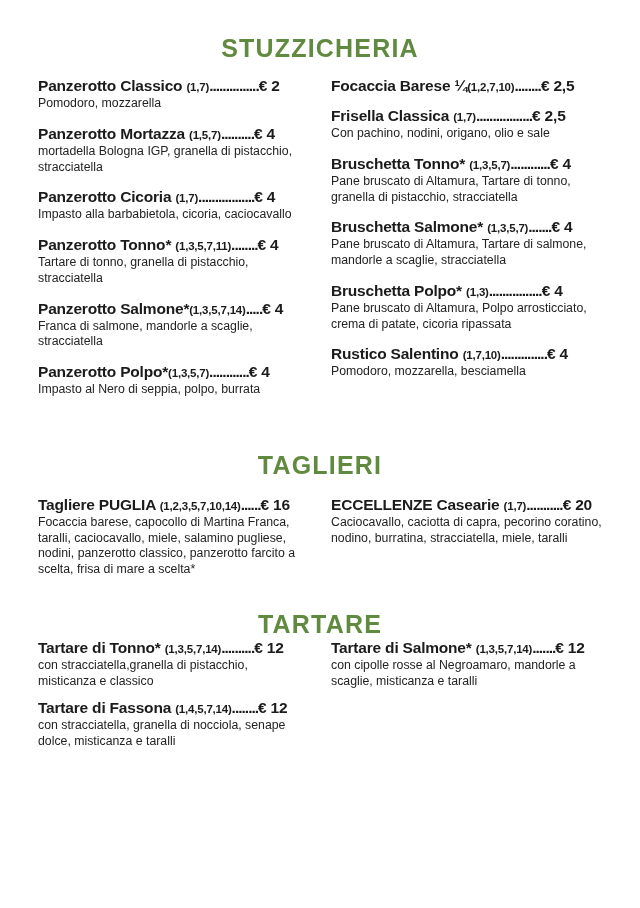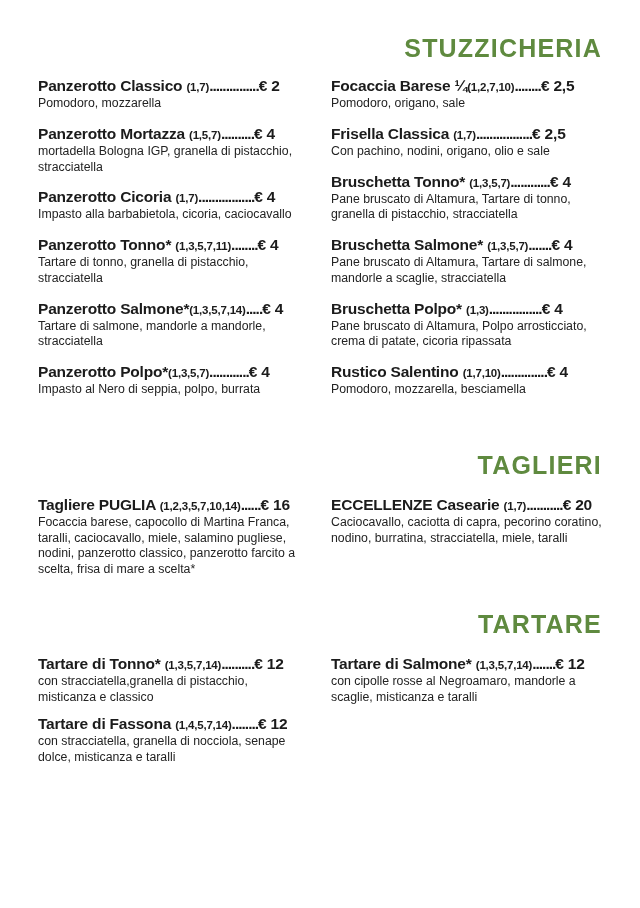--- a/index.html
+++ b/index.html
@@ -15,31 +15,31 @@
     overflow: hidden;
   }
   .page {
     position: relative;
     width: 640px;
     height: 908px;
     box-sizing: border-box;
     padding: 0 38px;
   }
   .section-title {
-    text-align: right;
+    text-align: center;
     color: #5f8a3f;
     font-weight: bold;
     letter-spacing: 1.2px;
     font-size: 25px;
     font-family: "Liberation Sans Narrow", "Liberation Sans", sans-serif;
     text-transform: uppercase;
   }
   #title-stuzzicheria { margin-top: 34px; margin-bottom: 14px; }
   #title-taglieri { margin-top: 40px; margin-bottom: 16px; }
-  #title-tartare { margin-top: 22px; margin-bottom: 16px; }
+  #title-tartare { margin-top: 22px; margin-bottom: 0; }
 
   .cols {
     display: flex;
     gap: 22px;
   }
   .col {
     width: 50%;
     box-sizing: border-box;
   }
   .item {
@@ -104,34 +104,33 @@
         <div class="desc">Impasto alla barbabietola, cicoria, caciocavallo</div>
       </div>
 
       <div class="item">
         <div class="item-head"><span class="name">Panzerotto Tonno*</span> <span class="alg">(1,3,5,7,11)</span><span class="dots">........</span><span class="price">€ 4</span></div>
         <div class="desc">Tartare di tonno, granella di pistacchio, stracciatella</div>
       </div>
 
       <div class="item">
         <div class="item-head"><span class="name">Panzerotto Salmone*</span><span class="alg">(1,3,5,7,14)</span><span class="dots">.....</span><span class="price">€ 4</span></div>
-        <div class="desc">Tartare di salmone, mandorle a mandorle, stracciatella</div>
+        <div class="desc">Franca di salmone, mandorle a scaglie, stracciatella</div>
       </div>
 
       <div class="item">
         <div class="item-head"><span class="name">Panzerotto Polpo*</span><span class="alg">(1,3,5,7)</span><span class="dots">............</span><span class="price">€ 4</span></div>
         <div class="desc">Impasto al Nero di seppia, polpo, burrata</div>
       </div>
 
     </div>
     <div class="col">
 
       <div class="item">
         <div class="item-head"><span class="name">Focaccia Barese ¼</span><span class="alg">(1,2,7,10)</span><span class="dots">........</span><span class="price">€ 2,5</span></div>
-        <div class="desc">Pomodoro, origano, sale</div>
       </div>
 
       <div class="item">
         <div class="item-head"><span class="name">Frisella Classica</span> <span class="alg">(1,7)</span><span class="dots">.................</span><span class="price">€ 2,5</span></div>
         <div class="desc">Con pachino, nodini, origano, olio e sale</div>
       </div>
 
       <div class="item">
         <div class="item-head"><span class="name">Bruschetta Tonno*</span> <span class="alg">(1,3,5,7)</span><span class="dots">............</span><span class="price">€ 4</span></div>
         <div class="desc">Pane bruscato di Altamura, Tartare di tonno, granella di pistacchio, stracciatella</div>

